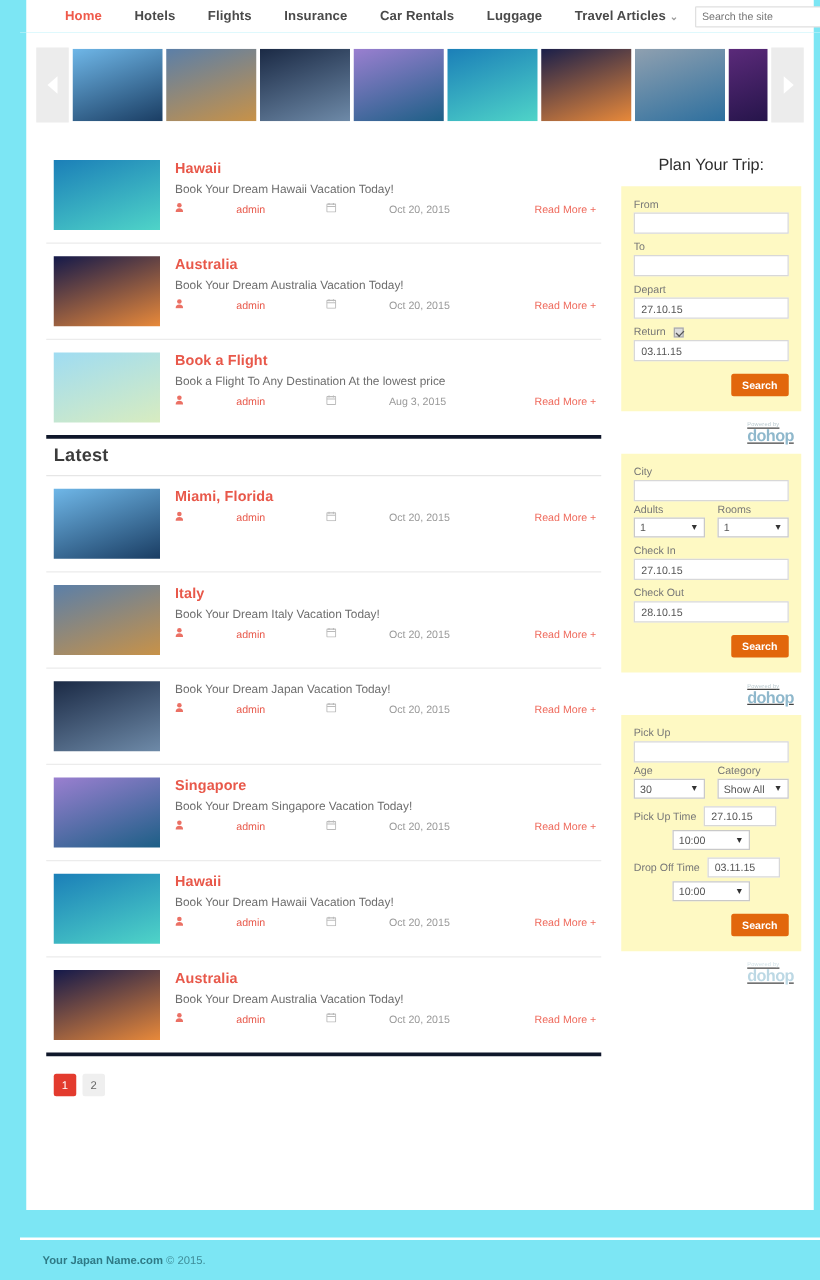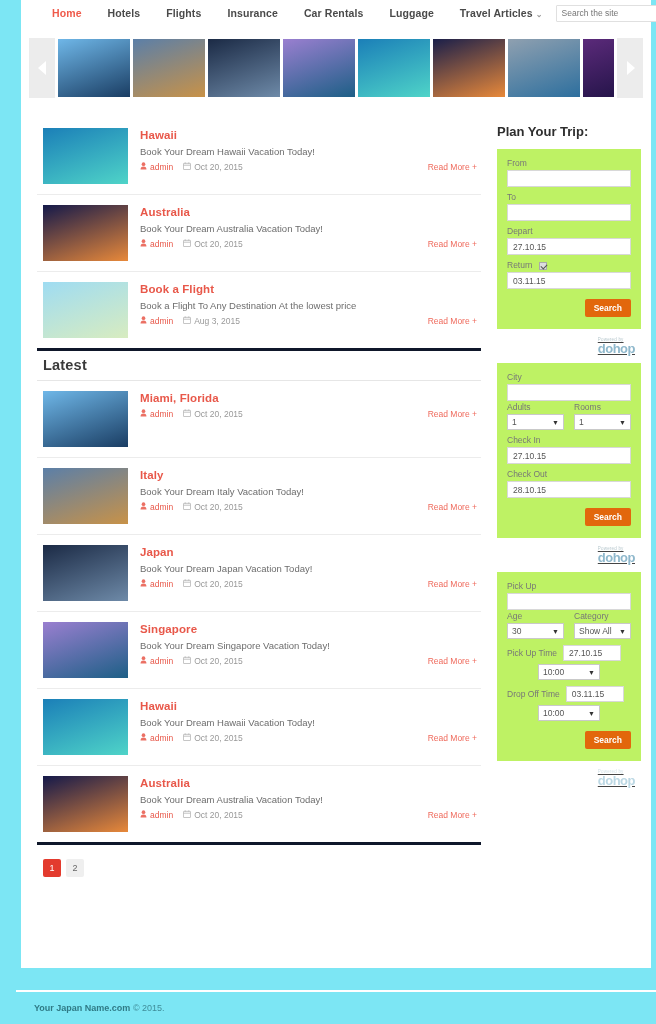--- a/index.html
+++ b/index.html
@@ -117,45 +117,45 @@
     width: 85px; height: 56px; flex: 0 0 auto;
     margin-right: 12px;
     background-size: cover; background-position: center;
   }
   .post-body { flex: 1; min-width: 0; padding-top: 1px; }
   .post-title {
     font-size: 11.5px; font-weight: bold; color: #e8584a;
     margin-bottom: 5px; letter-spacing: .1px;
   }
   .post-excerpt { font-size: 9.5px; color: #6d6d6d; margin-bottom: 5px; }
-  .post-meta { display: flex; font-size: 8.5px; }
+  .post-meta { display: flex; font-size: 8.5px; gap: 39px; }
   .meta-ico { margin-right: 3px; opacity: .85; }
   .meta-author { color: #e8584a; margin-right: 10px; }
   .meta-date { color: #999; }
   .read-more {
     margin-left: auto; color: #ef6a5c; font-size: 8.5px;
     text-decoration: none; white-space: nowrap; padding-right: 4px;
   }
 
   .pagination { display: flex; gap: 5px; padding: 14px 0 12px 6px; }
   .pg {
     width: 18px; height: 18px;
     display: flex; align-items: center; justify-content: center;
     font-size: 9px; color: #666; background: #efefef;
     text-decoration: none; border-radius: 2px;
   }
   .pg.active { background: #e33b2e; color: #fff; }
 
   
   .side-title {
-    font-size: 13px; font-weight: bold;
+    text-align: center; font-size: 13px; font-weight: normal;
     color: #2e2e2e; padding: 6px 0 10px 0;
   }
   .widget {
-    background: #bef264;
+    background: #fef9c3;
     padding: 8px 10px 12px 10px;
     margin-bottom: 4px;
   }
   .w-label { font-size: 8.5px; color: #777; margin: 5px 0 2px 0; }
   .w-label:first-child { margin-top: 1px; }
   .w-input {
     width: 100%; height: 17px;
     border: 1px solid #d8d8d8; background: #fff;
     font-size: 8.5px; color: #555;
     padding: 0 5px;
@@ -376,21 +376,20 @@
                     <line x1="6.5" y1="0.4" x2="6.5" y2="2.2" stroke="#b0b0b0" stroke-width="1"></line>
                   </svg></span>
                 <span class="meta-date">Oct 20, 2015</span>
                 <a class="read-more" href="#">Read More +</a>
               </div>
             </div>
           </div>
           <div class="post">
             <div class="post-thumb" style="background: linear-gradient(160deg, rgb(27, 42, 69) 0%, rgb(110, 138, 168) 100%);"></div>
             <div class="post-body">
-              <a class="post-title" href="#" style="display: block; text-decoration: none;">Japan</a>
               <div class="post-excerpt">Book Your Dream Japan Vacation Today!</div>
               <div class="post-meta">
                 <span class="meta-ico"><svg width="7" height="8" viewBox="0 0 8 9">
                     <circle cx="4" cy="2.4" r="2.1" fill="#e8584a"></circle>
                     <path d="M0.6 8.6a3.4 3.4 0 0 1 6.8 0z" fill="#e8584a"></path>
                   </svg></span>
                 <span class="meta-author">admin</span>
                 <span class="meta-ico"><svg width="8" height="8" viewBox="0 0 9 9">
                     <rect x="0.5" y="1.5" width="8" height="7" rx="0.6" fill="none" stroke="#b0b0b0" stroke-width="1"></rect>
                     <line x1="0.5" y1="3.6" x2="8.5" y2="3.6" stroke="#b0b0b0" stroke-width="1"></line>

